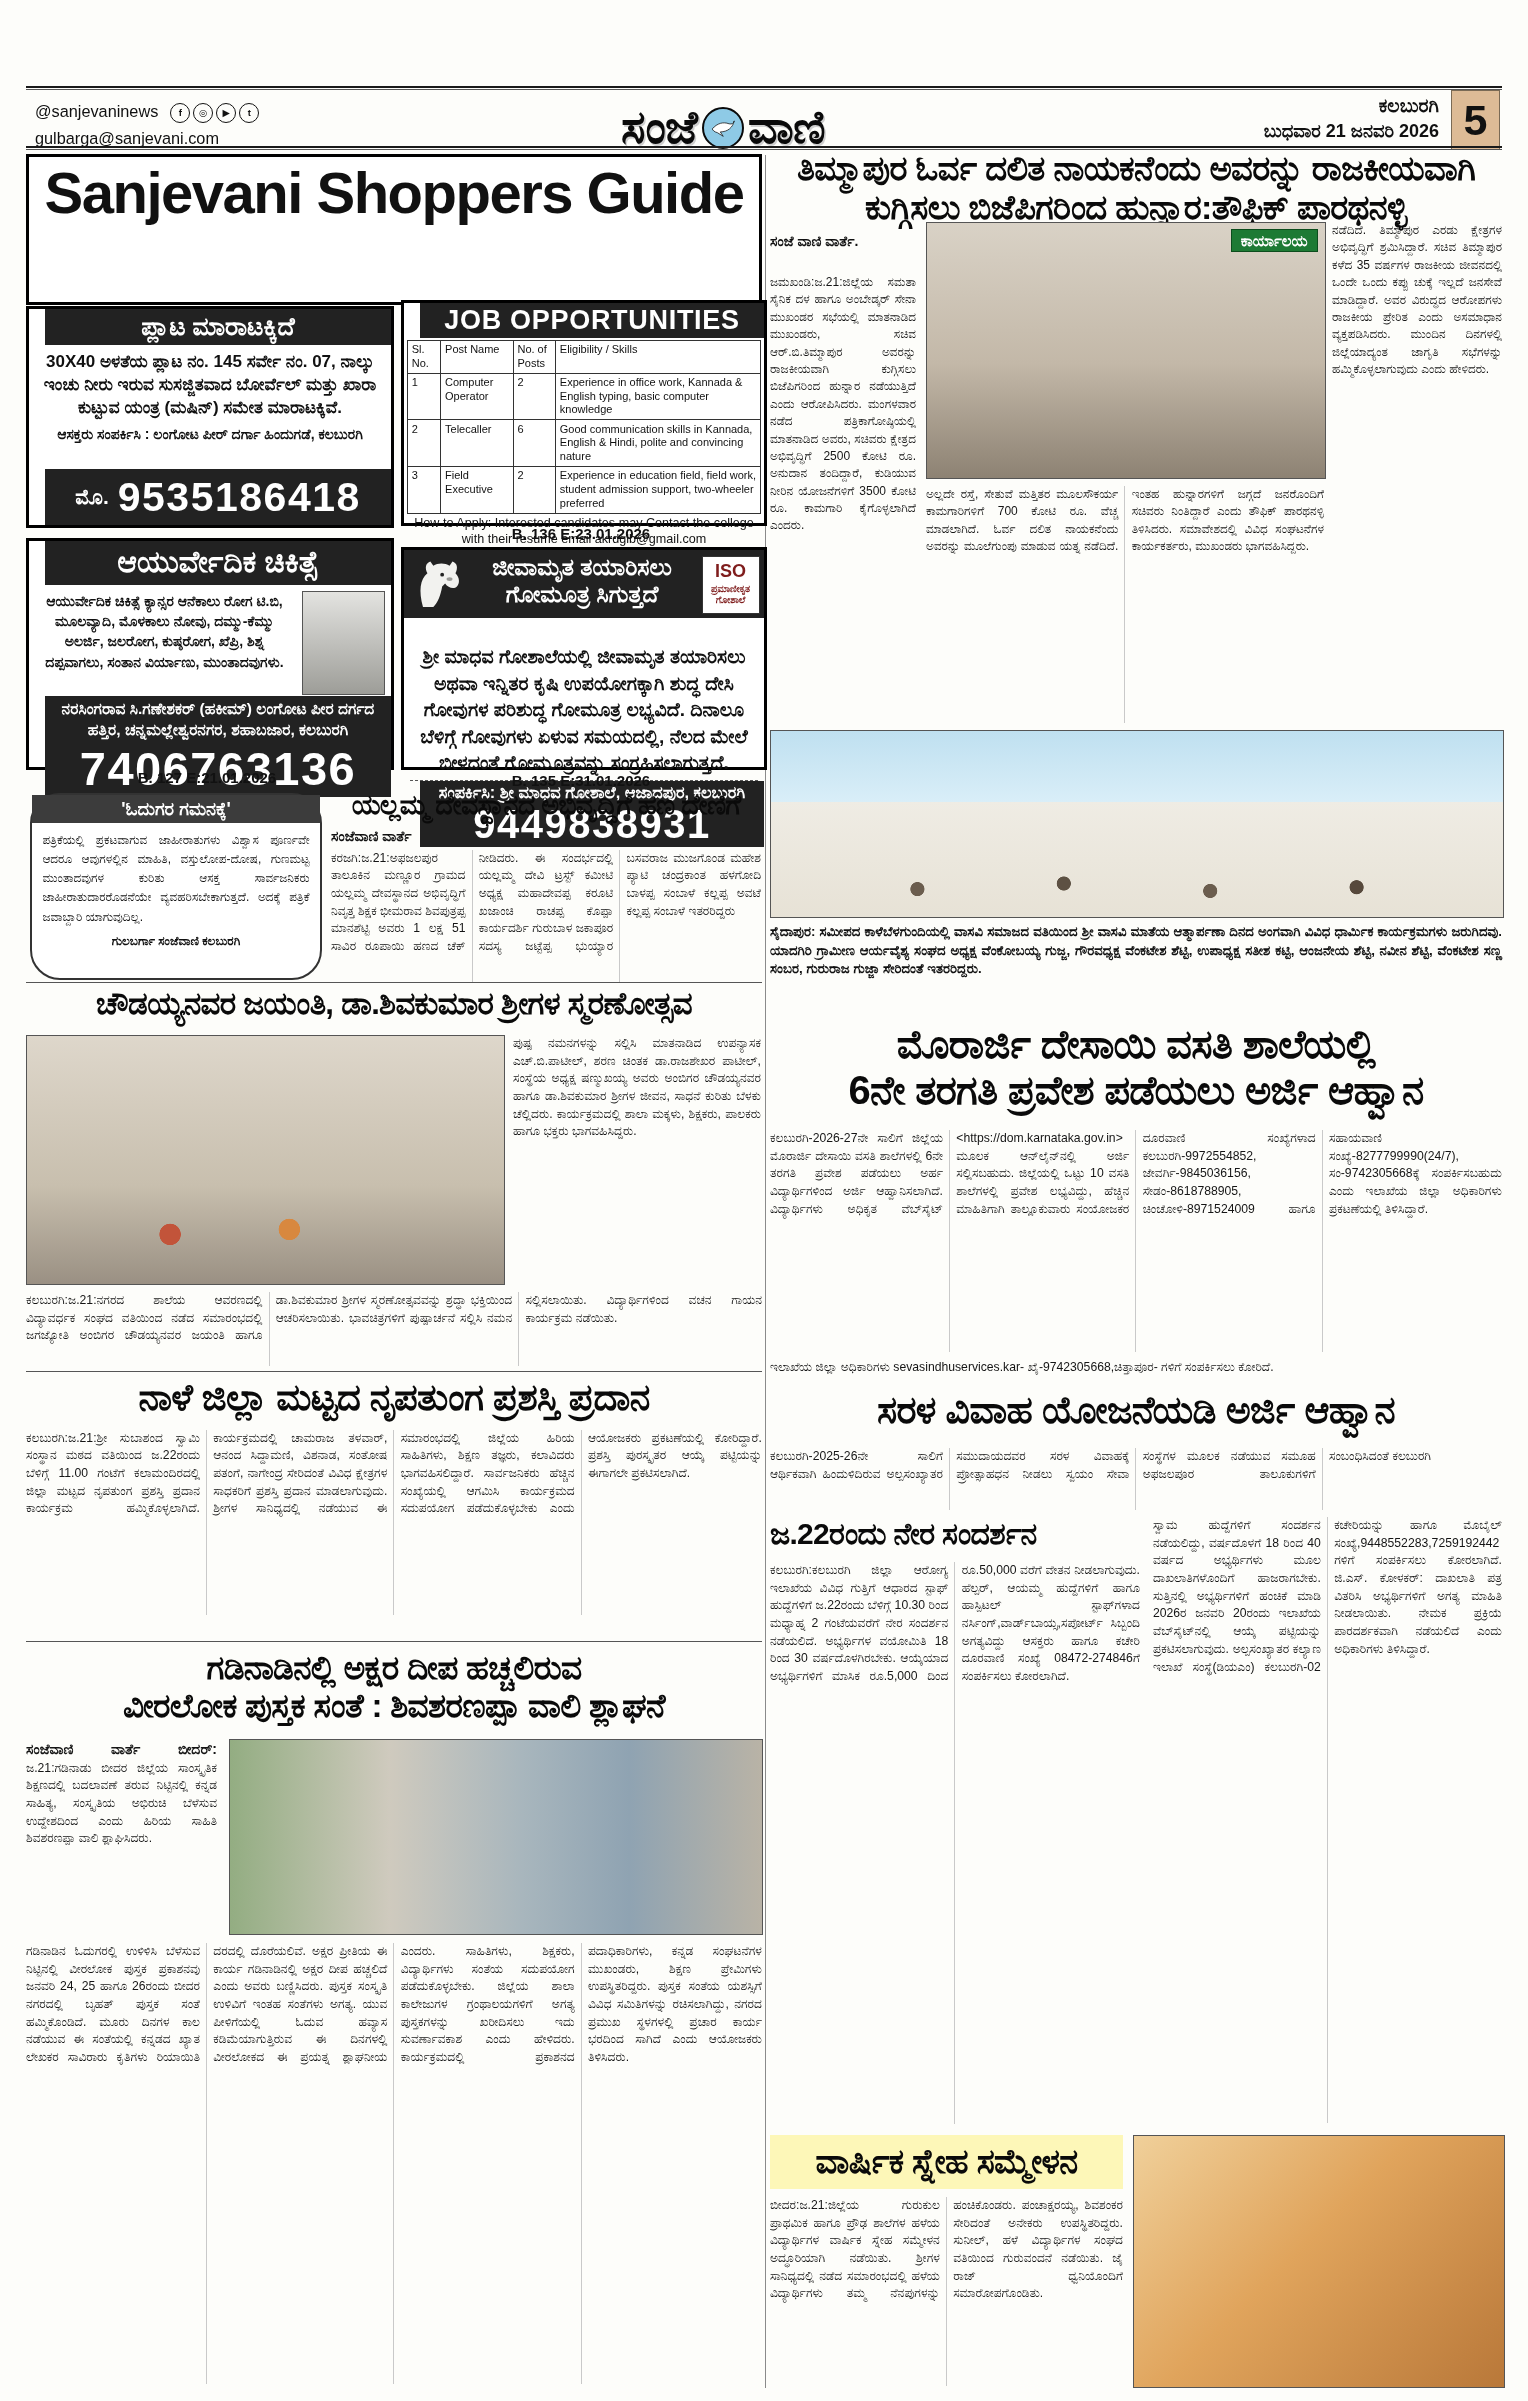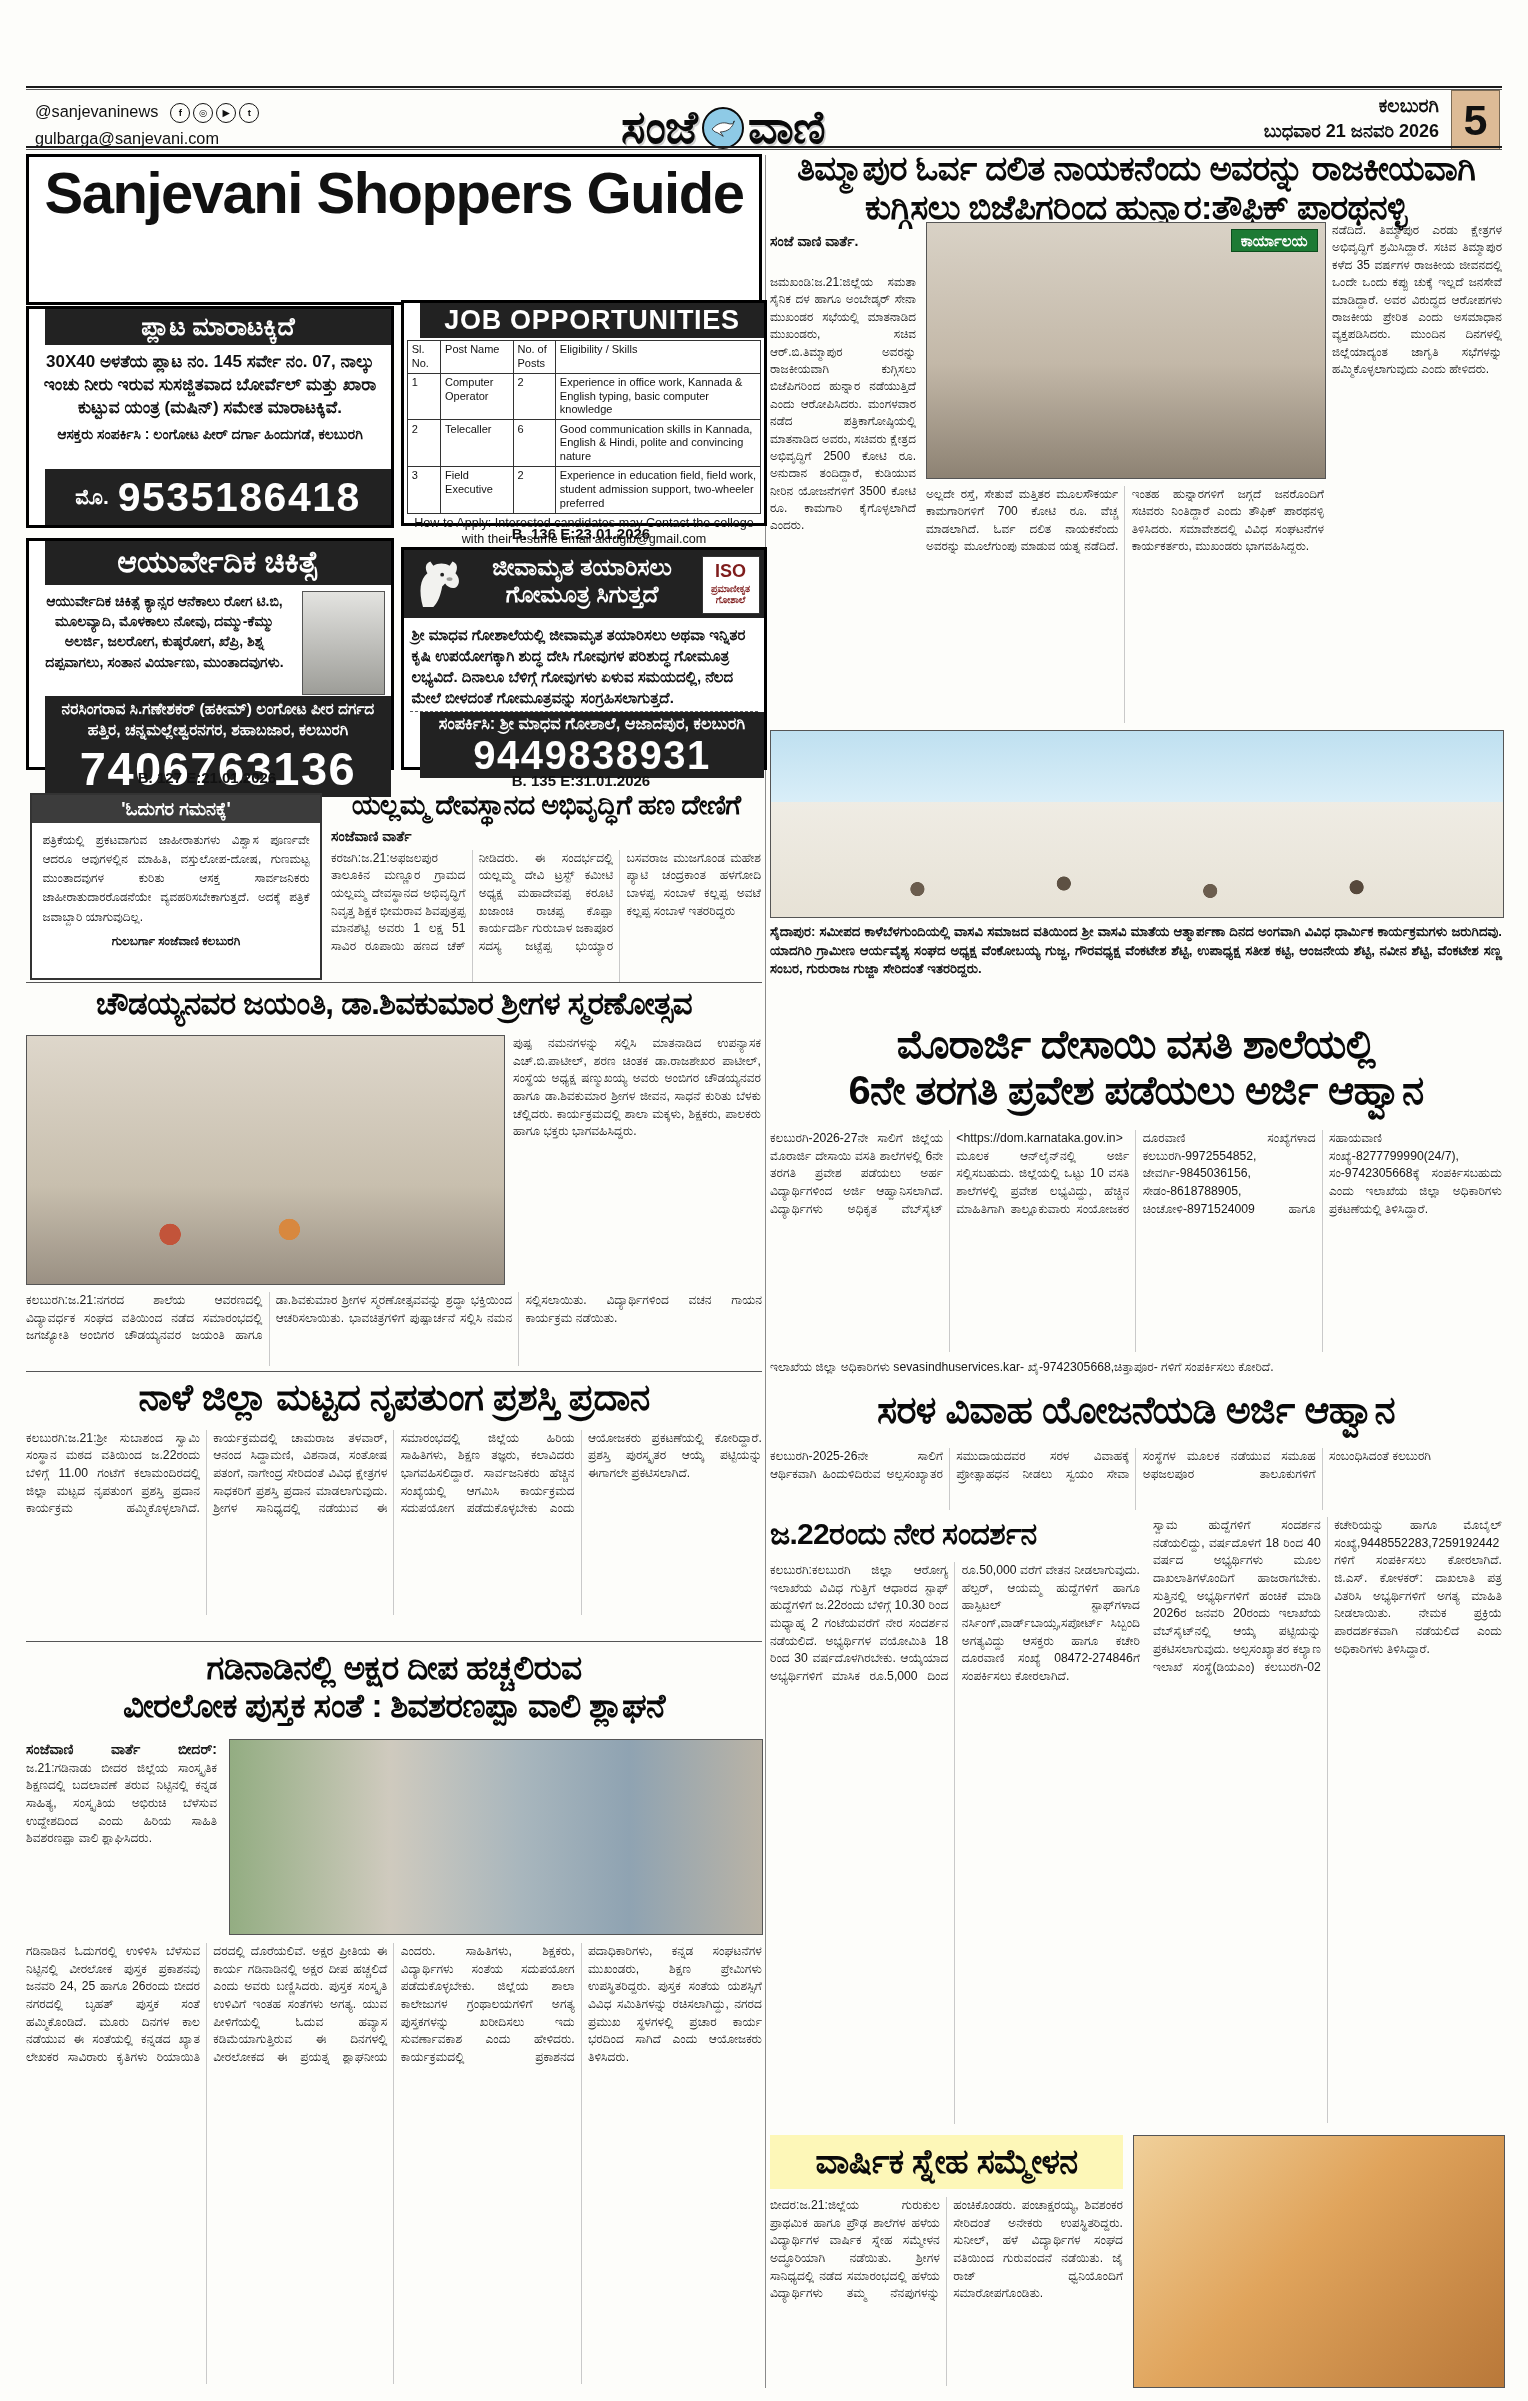--- a/index.html
+++ b/index.html
@@ -178,28 +178,28 @@
       </svg>
       <div style="margin-left:67px;padding-top:4.4px;text-align:center;width:222px;">
         <div style="font-size:23px;font-weight:900;">ಜೀವಾಮೃತ ತಯಾರಿಸಲು</div>
         <div style="font-size:23px;font-weight:900;">ಗೋಮೂತ್ರ ಸಿಗುತ್ತದೆ</div>
       </div>
       <div class="iso-box" style="position:absolute;right:4.4px;top:6px;width:56px;height:53px;padding-top:3px;">
         <div style="font-size:18px;">ISO</div>
         <div style="font-size:9.6px;">ಪ್ರಮಾಣೀಕೃತ ಗೋಶಾಲೆ</div>
       </div>
     </div>
-    <div style="font-size:15px;font-weight:bold;padding:6px 7.4px 3px;line-height:1.4;">ಶ್ರೀ ಮಾಧವ ಗೋಶಾಲೆಯಲ್ಲಿ ಜೀವಾಮೃತ ತಯಾರಿಸಲು ಅಥವಾ ಇನ್ನಿತರ ಕೃಷಿ ಉಪಯೋಗಕ್ಕಾಗಿ ಶುದ್ಧ ದೇಸಿ ಗೋವುಗಳ ಪರಿಶುದ್ಧ ಗೋಮೂತ್ರ ಲಭ್ಯವಿದೆ. ದಿನಾಲೂ ಬೆಳಿಗ್ಗೆ ಗೋವುಗಳು ಏಳುವ ಸಮಯದಲ್ಲಿ, ನೆಲದ ಮೇಲೆ ಬೀಳದಂತೆ ಗೋಮೂತ್ರವನ್ನು ಸಂಗ್ರಹಿಸಲಾಗುತ್ತದೆ.</div>
+    <div style="font-size:19px;font-weight:bold;text-align:center;padding:6px 7.4px 3px;line-height:1.4;margin-top:20px;">ಶ್ರೀ ಮಾಧವ ಗೋಶಾಲೆಯಲ್ಲಿ ಜೀವಾಮೃತ ತಯಾರಿಸಲು ಅಥವಾ ಇನ್ನಿತರ ಕೃಷಿ ಉಪಯೋಗಕ್ಕಾಗಿ ಶುದ್ಧ ದೇಸಿ ಗೋವುಗಳ ಪರಿಶುದ್ಧ ಗೋಮೂತ್ರ ಲಭ್ಯವಿದೆ. ದಿನಾಲೂ ಬೆಳಿಗ್ಗೆ ಗೋವುಗಳು ಏಳುವ ಸಮಯದಲ್ಲಿ, ನೆಲದ ಮೇಲೆ ಬೀಳದಂತೆ ಗೋಮೂತ್ರವನ್ನು ಸಂಗ್ರಹಿಸಲಾಗುತ್ತದೆ.</div>
     <div style="border-top:1.5px dashed #555;margin:0 6px;"></div>
     <div class="blackbar" style="font-size:16.3px;padding:2.2px 0;">ಸಂಪರ್ಕಿಸಿ: ಶ್ರೀ ಮಾಧವ ಗೋಶಾಲೆ, ಆಜಾದಪುರ, ಕಲಬುರಗಿ</div>
     <div class="blackbar bigphone" style="padding:0 0 3px;font-size:40px;">9449838931</div>
   </div>
   <div class="abs ref" style="left:401px;top:772px;width:360px;">B. 135 E:31.01.2026</div>
 
-  <div class="abs notice" style="left:30px;top:793px;width:288px;height:183px;">
+  <div class="abs notice" style="left:30px;top:793px;width:288px;height:183px;border-radius:30px;">
     <div class="notice-head">'ಓದುಗರ ಗಮನಕ್ಕೆ'</div>
     <div class="notice-body">ಪತ್ರಿಕೆಯಲ್ಲಿ ಪ್ರಕಟವಾಗುವ ಜಾಹೀರಾತುಗಳು ವಿಶ್ವಾಸ ಪೂರ್ಣವೇ ಆದರೂ ಆವುಗಳಲ್ಲಿನ ಮಾಹಿತಿ, ವಸ್ತುಲೋಪ-ದೋಷ, ಗುಣಮಟ್ಟ ಮುಂತಾದವುಗಳ ಕುರಿತು ಆಸಕ್ತ ಸಾರ್ವಜನಿಕರು ಜಾಹೀರಾತುದಾರರೊಡನೆಯೇ ವ್ಯವಹರಿಸಬೇಕಾಗುತ್ತದೆ. ಅದಕ್ಕೆ ಪತ್ರಿಕೆ ಜವಾಬ್ದಾರಿ ಯಾಗುವುದಿಲ್ಲ.</div>
     <div style="font-size:12px;font-weight:bold;text-align:center;">ಗುಲಬರ್ಗಾ ಸಂಜೆವಾಣಿ ಕಲಬುರಗಿ</div>
   </div>
 
   <div class="abs" style="left:331px;top:790px;width:430px;">
     <div class="hl" style="font-size:27px;white-space:nowrap;">ಯಲ್ಲಮ್ಮ ದೇವಸ್ಥಾನದ ಅಭಿವೃದ್ಧಿಗೆ ಹಣ ದೇಣಿಗೆ</div>
     <div class="byline" style="margin:7.4px 0 4.4px;">ಸಂಜೆವಾಣಿ ವಾರ್ತೆ</div>
     <div class="body-txt cols3" style="height:133px;">ಕರಜಗಿ:ಜ.21:ಅಫಜಲಪುರ ತಾಲೂಕಿನ ಮಣ್ಣೂರ ಗ್ರಾಮದ ಯಲ್ಲಮ್ಮ ದೇವಸ್ಥಾನದ ಅಭಿವೃದ್ಧಿಗೆ ನಿವೃತ್ತ ಶಿಕ್ಷಕ ಭೀಮರಾವ ಶಿವಪುತ್ರಪ್ಪ ಮಾನಶೆಟ್ಟಿ ಅವರು 1 ಲಕ್ಷ 51 ಸಾವಿರ ರೂಪಾಯಿ ಹಣದ ಚೆಕ್ ನೀಡಿದರು. ಈ ಸಂದರ್ಭದಲ್ಲಿ ಯಲ್ಲಮ್ಮ ದೇವಿ ಟ್ರಸ್ಟ್ ಕಮೀಟಿ ಅಧ್ಯಕ್ಷ ಮಹಾದೇವಪ್ಪ ಕರೂಟಿ ಖಜಾಂಚಿ ರಾಚಪ್ಪ ಕೊಪ್ಪಾ ಕಾರ್ಯದರ್ಶಿ ಗುರುಬಾಳ ಜಕಾಪೂರ ಸದಸ್ಯ ಜಟ್ಟೆಪ್ಪ ಭುಯ್ಯಾರ ಬಸವರಾಜ ಮುಜಗೊಂಡ ಮಹೇಶ ಪ್ಯಾಟಿ ಚಂದ್ರಕಾಂತ ಹಳಗೋದಿ ಬಾಳಪ್ಪ ಸಂಬಾಳೆ ಕಲ್ಲಪ್ಪ ಅವಟೆ ಕಲ್ಲಪ್ಪ ಸಂಬಾಳೆ ಇತರರಿದ್ದರು</div>
   </div>

